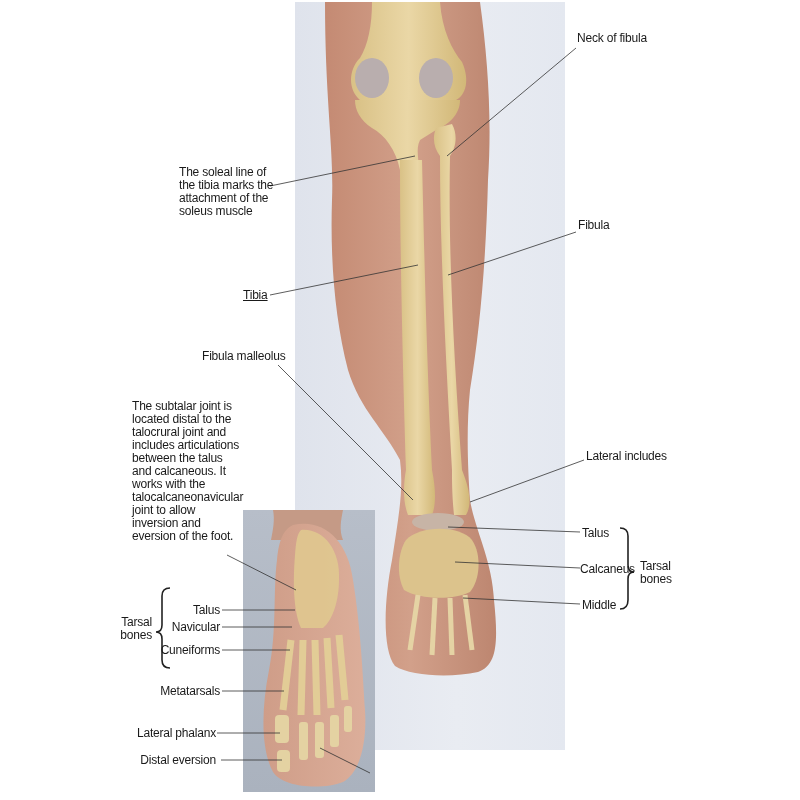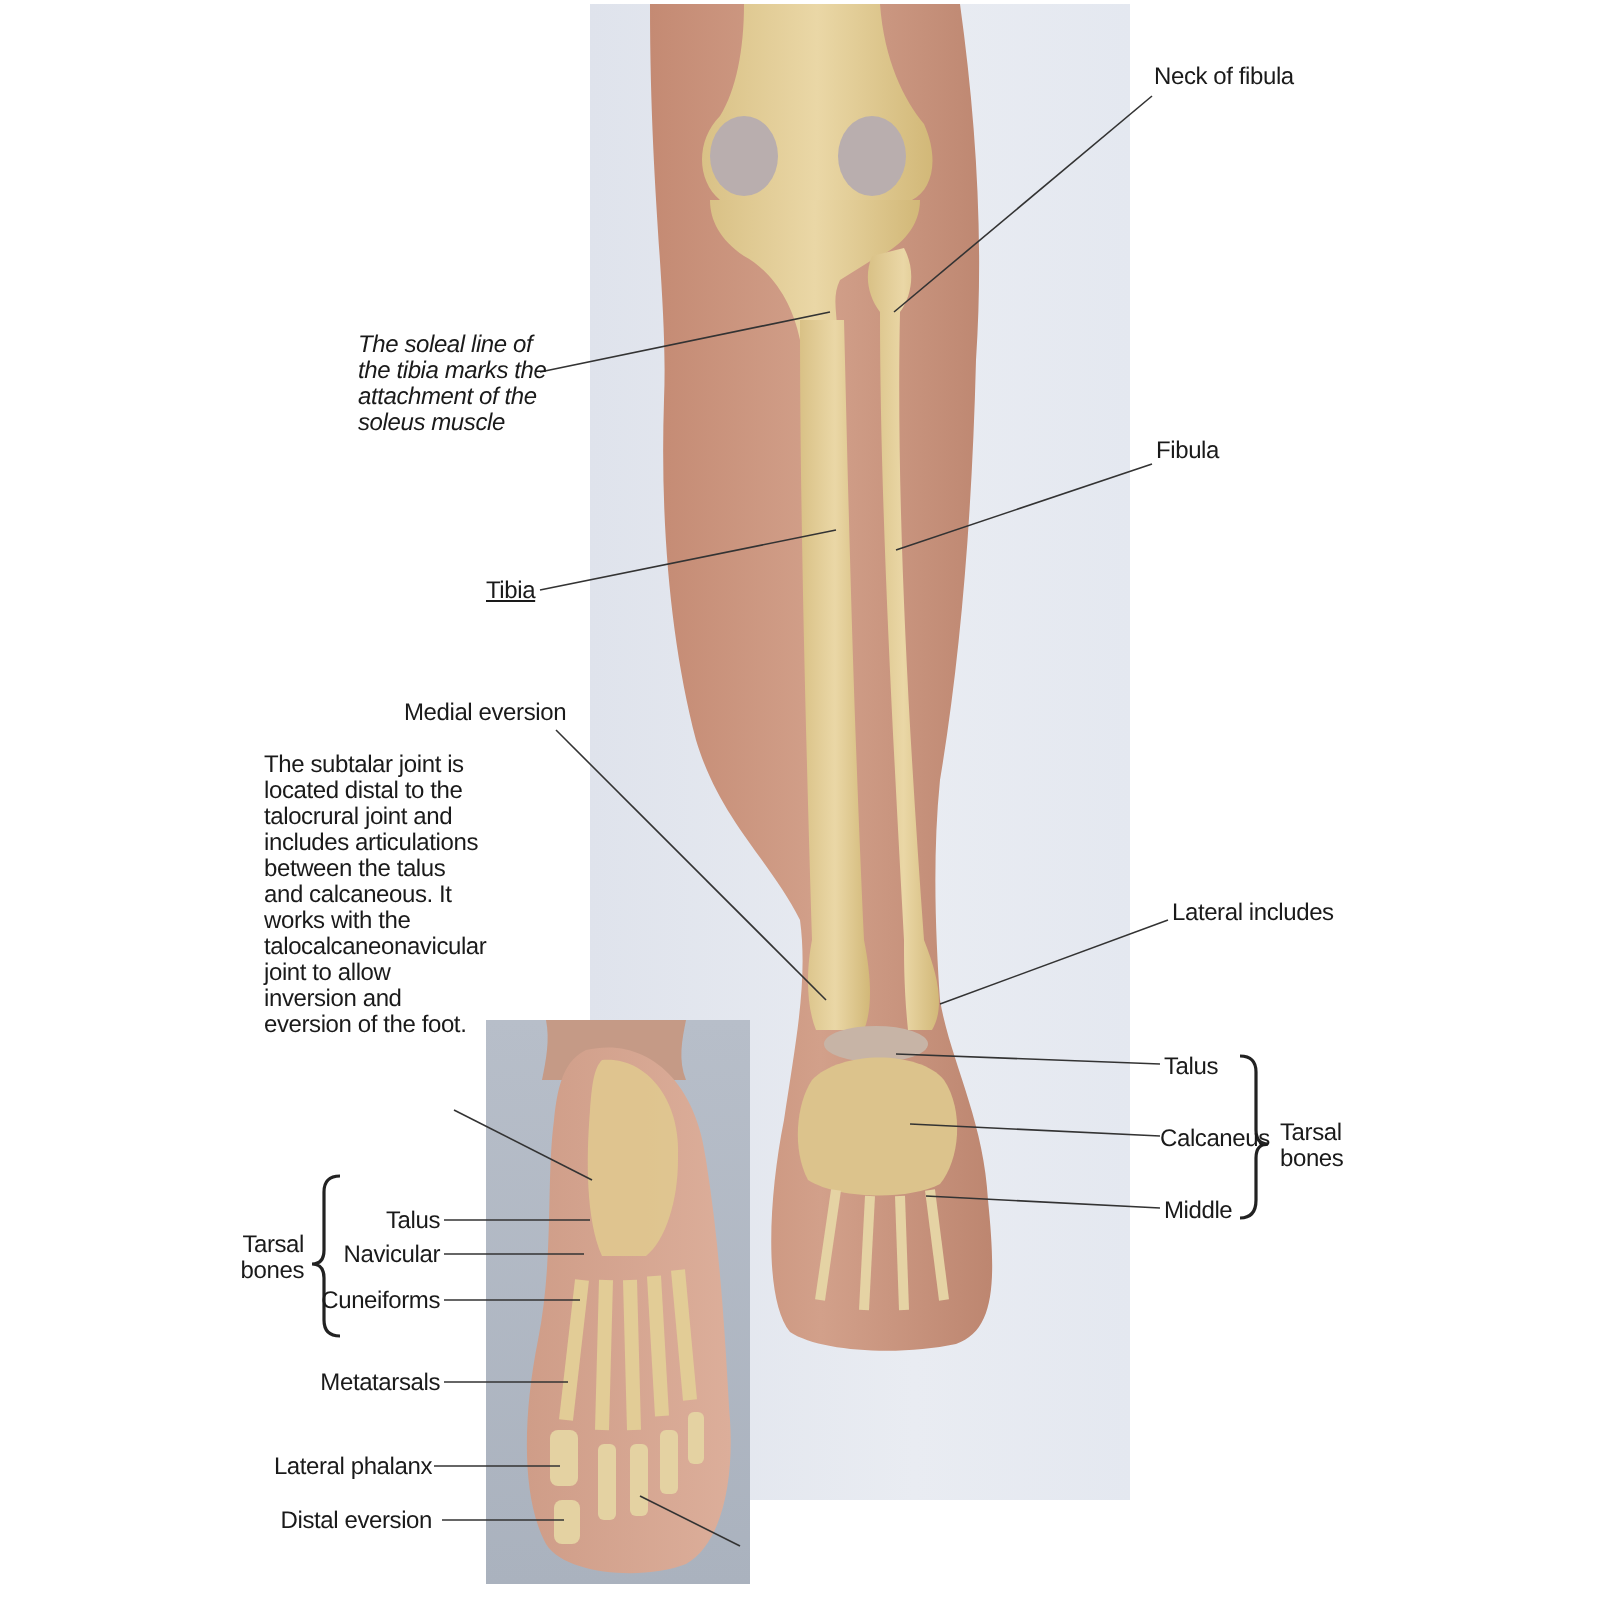--- a/index.html
+++ b/index.html
@@ -104,25 +104,25 @@
     <line x1="217" y1="733" x2="280" y2="733"></line>
     <line x1="221" y1="760" x2="282" y2="760"></line>
     <line x1="370" y1="773" x2="320" y2="748"></line>
   </g>
 
   <path d="M620 528 Q628 528 628 536 L628 565 Q628 572 634 572 Q628 572 628 579 L628 600 Q628 609 620 609" stroke="#222" stroke-width="1.6" fill="none"></path>
   <path d="M170 588 Q162 588 162 596 L162 625 Q162 632 156 632 Q162 632 162 639 L162 660 Q162 668 170 668" stroke="#222" stroke-width="1.6" fill="none"></path>
 </svg>
 
 <div class="label" style="left:577px;top:32px;">Neck of fibula</div>
-<div class="label ml" style="left:179px;top:166px;width:95px;font-style:italic;">The soleal line of the tibia marks the attachment of the soleus muscle</div>
+<div class="label ml" style="left:179px;top:166px;width:95px;">The soleal line of the tibia marks the attachment of the soleus muscle</div>
 <div class="label" style="left:578px;top:219px;">Fibula</div>
 <div class="label" style="left:243px;top:289px;text-decoration:underline;">Tibia</div>
-<div class="label" style="left:202px;top:350px;">Medial eversion</div>
-<div class="label ml" style="left:132px;top:376px;width:108px;">The subtalar joint is located distal to the talocrural joint and includes articulations between the talus and calcaneous. It works with the talocalcaneonavicular joint to allow inversion and eversion of the foot.</div>
+<div class="label" style="left:202px;top:350px;">Fibula malleolus</div>
+<div class="label ml" style="left:132px;top:400px;width:108px;">The subtalar joint is located distal to the talocrural joint and includes articulations between the talus and calcaneous. It works with the talocalcaneonavicular joint to allow inversion and eversion of the foot.</div>
 <div class="label" style="left:586px;top:450px;">Lateral includes</div>
 <div class="label" style="left:582px;top:527px;">Talus</div>
 <div class="label" style="left:580px;top:563px;">Calcaneus</div>
 <div class="label" style="left:582px;top:599px;">Middle</div>
 <div class="label ml" style="left:640px;top:560px;width:36px;">Tarsal bones</div>
 <div class="label ml right" style="left:118px;top:616px;width:34px;">Tarsal bones</div>
 <div class="label right" style="left:160px;top:604px;width:60px;">Talus</div>
 <div class="label right" style="left:160px;top:621px;width:60px;">Navicular</div>
 <div class="label right" style="left:150px;top:644px;width:70px;">Cuneiforms</div>
 <div class="label right" style="left:150px;top:685px;width:70px;">Metatarsals</div>

